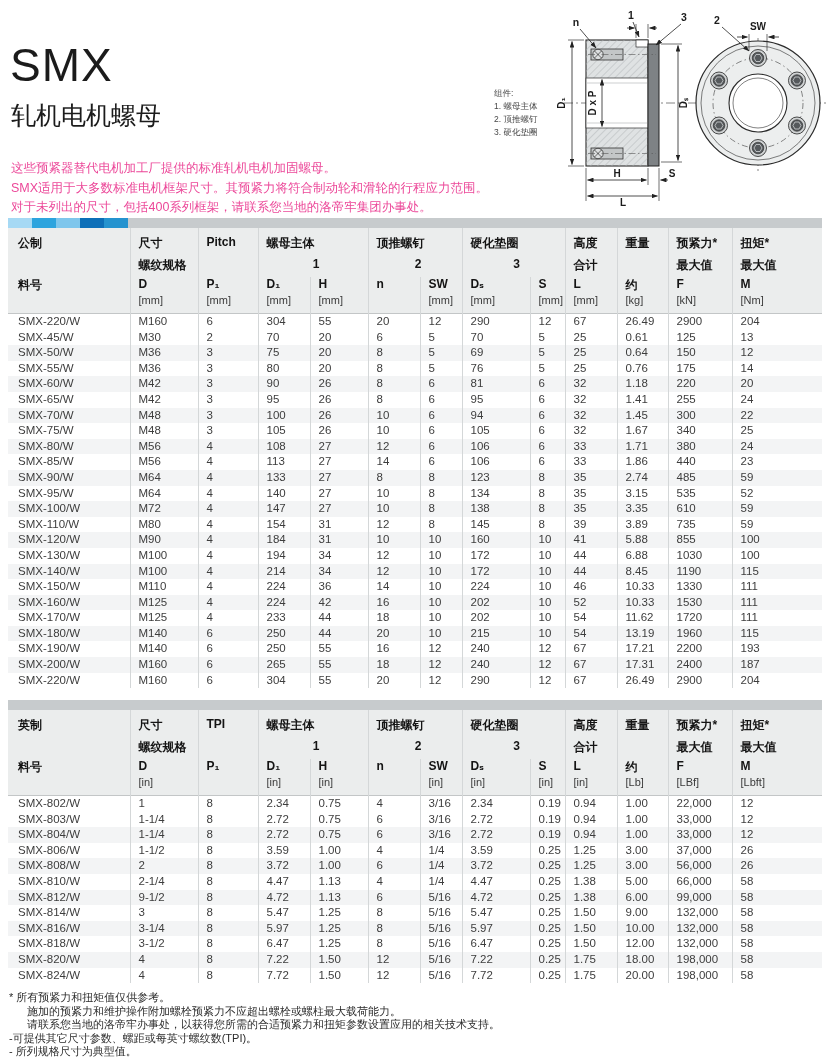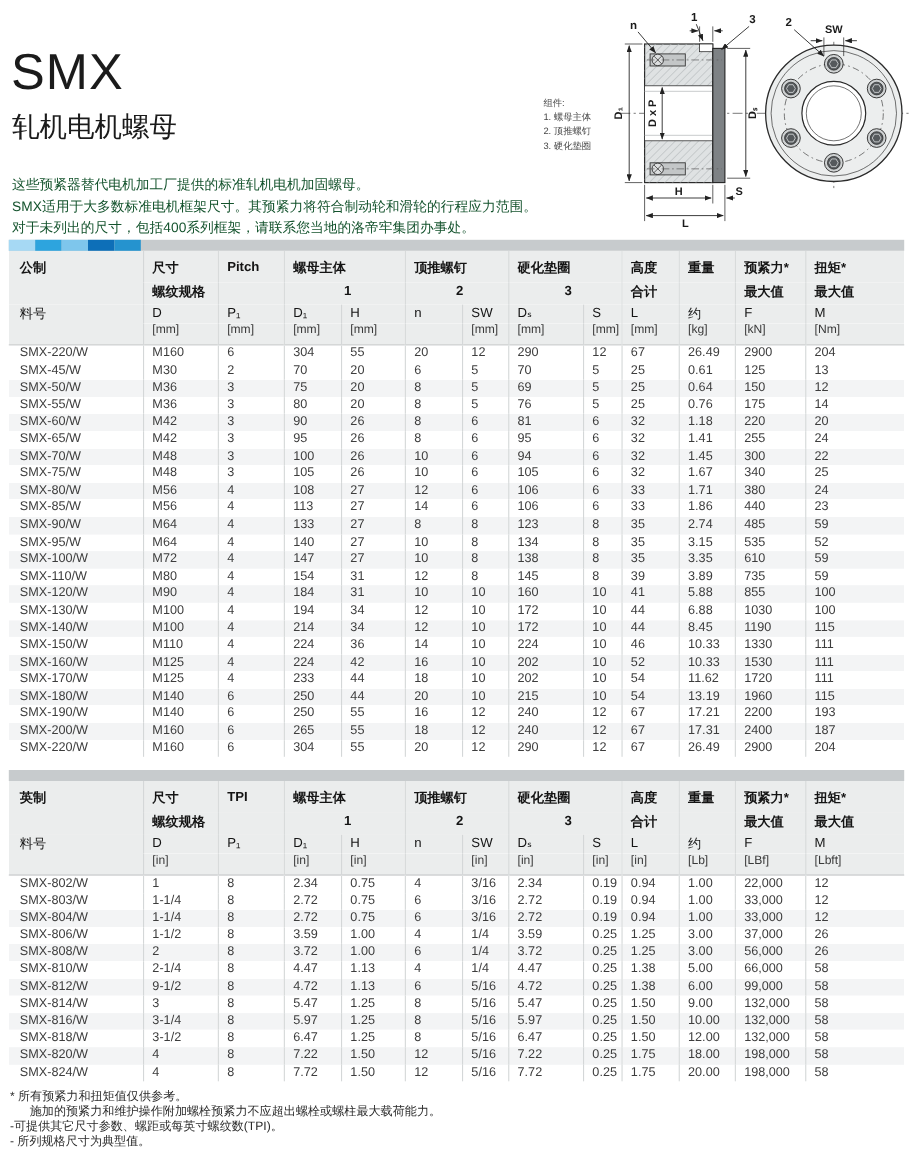--- a/index.html
+++ b/index.html
@@ -1,33 +1,33 @@
 <!DOCTYPE html>
 <html><head>
 <meta charset="utf-8">
 <style>
   html,body{margin:0;padding:0;background:#ffffff;}
   #page{position:relative;width:830px;height:1064px;background:#fff;overflow:hidden;
         font-family:"Liberation Sans","DejaVu Sans",sans-serif;color:#1f1f1f;}
   .abs{position:absolute;}
   #title{left:10px;top:38px;font-size:46px;font-weight:400;letter-spacing:1px;color:#1b1b1b;}
   #subtitle{left:11px;top:99px;font-size:25px;color:#1b1b1b;}
-  #intro{left:11px;top:159px;font-size:12.5px;line-height:19.5px;color:#14532d;}
+  #intro{left:11px;top:159px;font-size:12.5px;line-height:19.5px;color:#ec4899;}
   .band{position:absolute;width:814px;height:10px;background:#c7cbcd;}
   .band-seg{position:absolute;top:0;height:10px;width:24px;}
   
   .spec{border-collapse:collapse;table-layout:fixed;width:814px;}
   .spec th,.spec td{border-left:1px solid #d4d7d8;text-align:left;padding:0 2px 0 8px;
     overflow:hidden;white-space:nowrap;vertical-align:top;}
   .spec .first{border-left:none;padding-left:10px;}
   .spec thead th{background:#ebeded;font-size:12px;color:#141414;}
   .spec thead tr.g th{font-weight:bold;padding-top:7px;height:22px;}
   .spec thead tr.s th{font-weight:bold;height:20px;}
   .spec thead tr.s th.c{text-align:center;}
-  .spec thead tr.h th{font-weight:normal;height:16px;}
+  .spec thead tr.h th{font-weight:bold;height:16px;}
   .spec thead tr.u th{font-weight:normal;font-size:11px;height:16px;color:#3a3a3a;padding-bottom:3px;}
   .spec thead{border-bottom:1px solid #c3c6c7;padding-left:48px;}
   .spec tbody td{font-size:11.5px;height:15.6px;line-height:15.6px;color:#3d3d3d;font-weight:normal;}
   .spec tbody tr:nth-child(2n+3) td{background:#f3f4f5;}
   #footnotes{left:9px;top:991px;font-size:11px;line-height:13.5px;color:#2b2b2b;}
   .fn-indent{padding-left:5px;margin-left:13px;}
   
   .dim{font:bold 10px "Liberation Sans",sans-serif;fill:#1b1b1b;}
   .num{font:bold 10.5px "Liberation Sans",sans-serif;fill:#1b1b1b;}
   .lg{font:8.5px "Liberation Sans",sans-serif;fill:#474747;}
@@ -874,17 +874,18 @@
             <td>198,000</td>
             <td>58</td>
           </tr>
         </tbody>
       </table>
     </div>
 
   <div id="footnotes" class="abs">
     <div>* 所有预紧力和扭矩值仅供参考。</div>
     <div class="fn-indent">施加的预紧力和维护操作附加螺栓预紧力不应超出螺栓或螺柱最大载荷能力。</div>
+    <div class="fn-indent">请联系您当地的洛帝牢办事处，以获得您所需的合适预紧力和扭矩参数设置应用的相关技术支持。</div>
     <div>-可提供其它尺寸参数、螺距或每英寸螺纹数(TPI)。</div>
     <div>- 所列规格尺寸为典型值。</div>
   </div>
 
 </div>
 
 </body></html>

